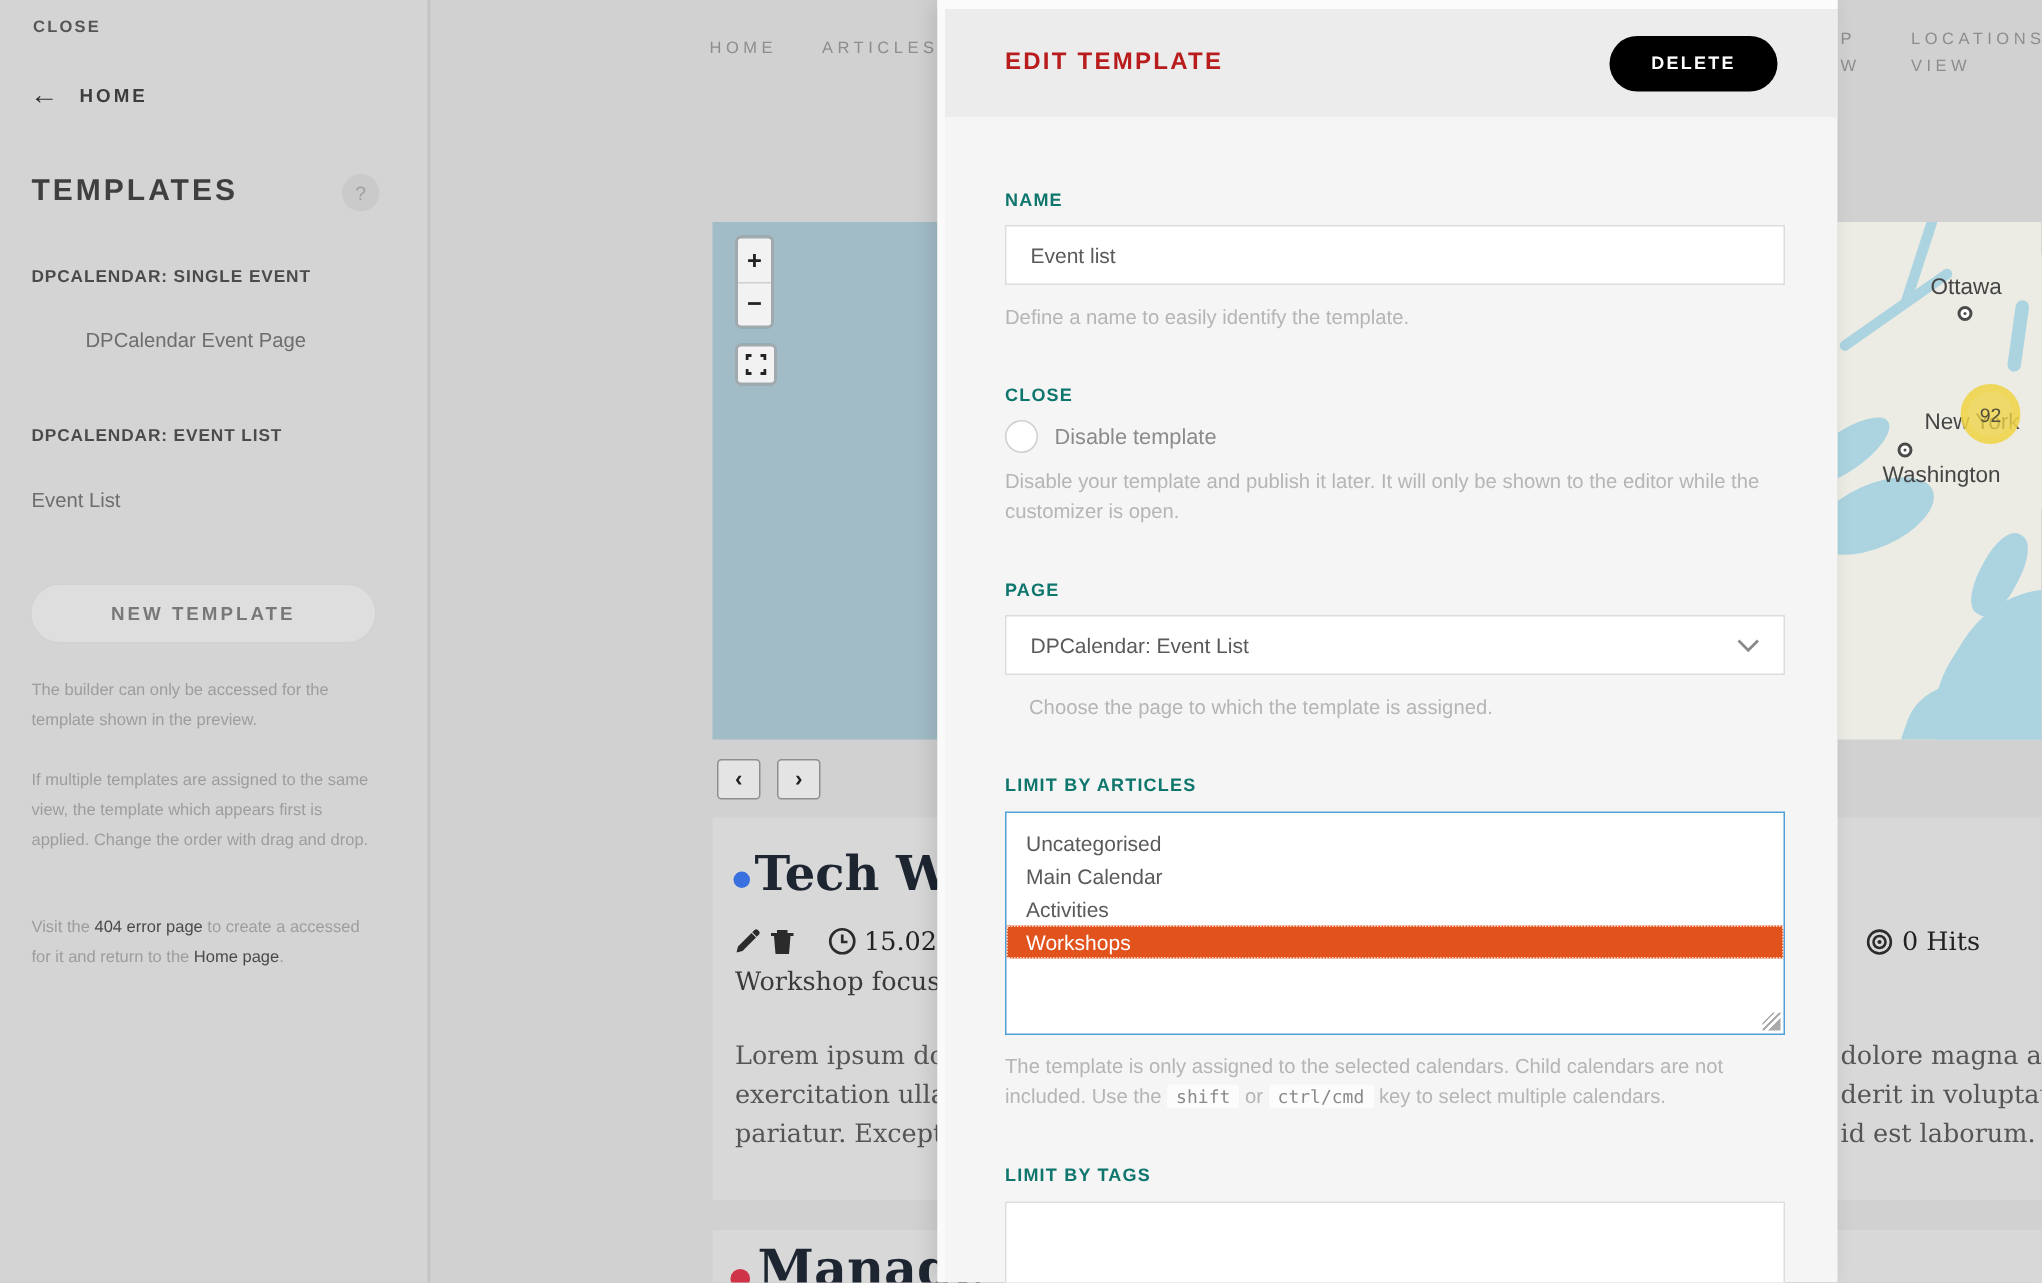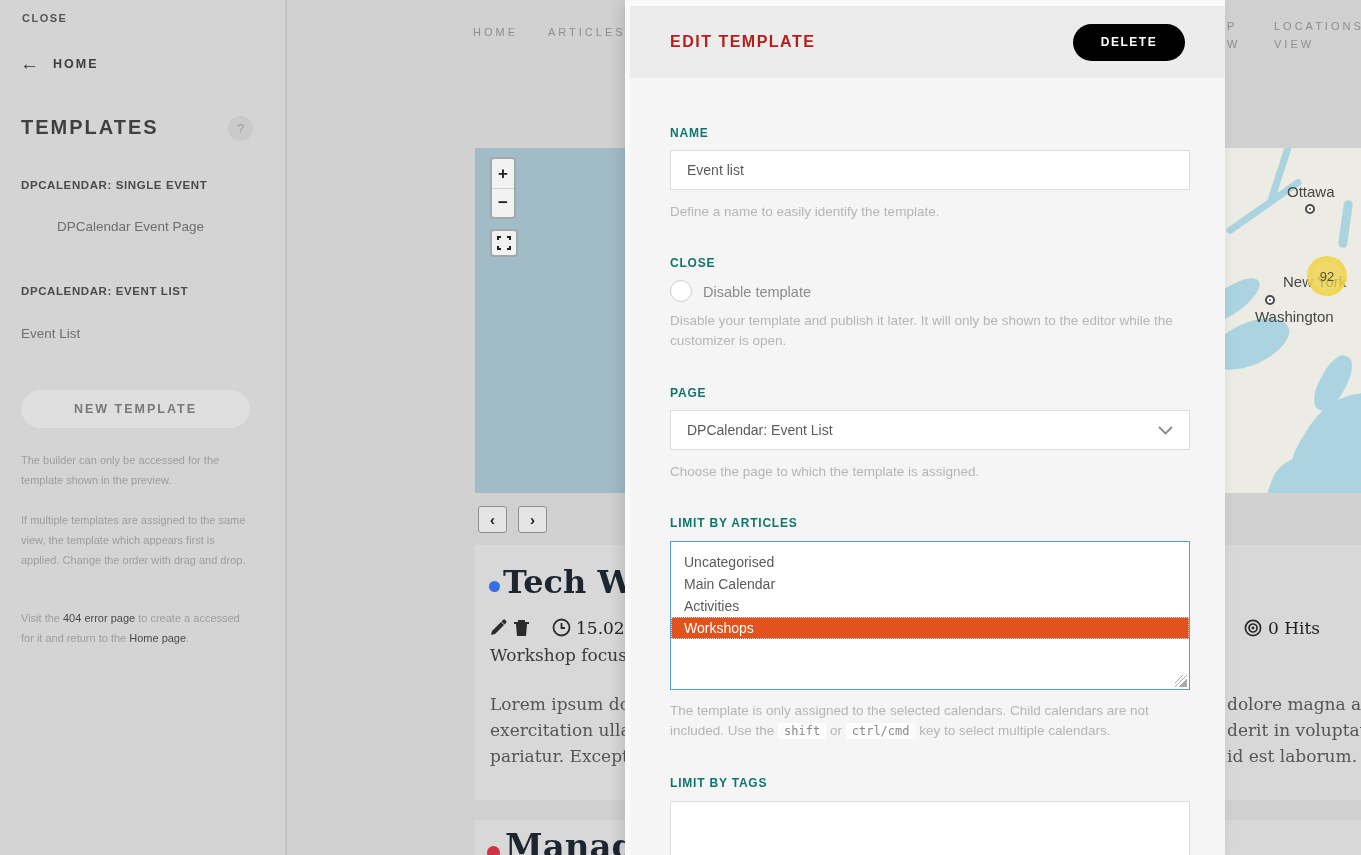--- a/index.html
+++ b/index.html
@@ -206,21 +206,21 @@
     <div class="radio-label" style="top:278px;">Disable template</div>
     <div class="f-help" style="top:305px;">Disable your template and publish it later. It will only be shown to the editor while the customizer is open.</div>
 
     <div class="f-label" style="top:380px;">PAGE</div>
     <div class="f-input select-box" style="top:404px;">
       <span>DPCalendar: Event List</span>
       <svg width="15" height="9" viewBox="0 0 15 9">
           <path d="M1 1 L7.5 7.5 L14 1" fill="none" stroke="#8a8a8a" stroke-width="1.8"></path>
         </svg>
     </div>
-    <div class="f-help" style="top:456px;">Choose the page to which the template is assigned.</div>
+    <div class="f-help" style="top:456px;margin-left:16px;">Choose the page to which the template is assigned.</div>
 
     <div class="f-label" style="top:510px;">LIMIT BY ARTICLES</div>
     <div class="listbox">
       <div class="lb-opt">Uncategorised</div>
       <div class="lb-opt">Main Calendar</div>
       <div class="lb-opt">Activities</div>
       <div class="lb-opt selected">Workshops</div>
       <div class="resize-handle"></div>
     </div>
     <div class="f-help" style="top:695px;">

